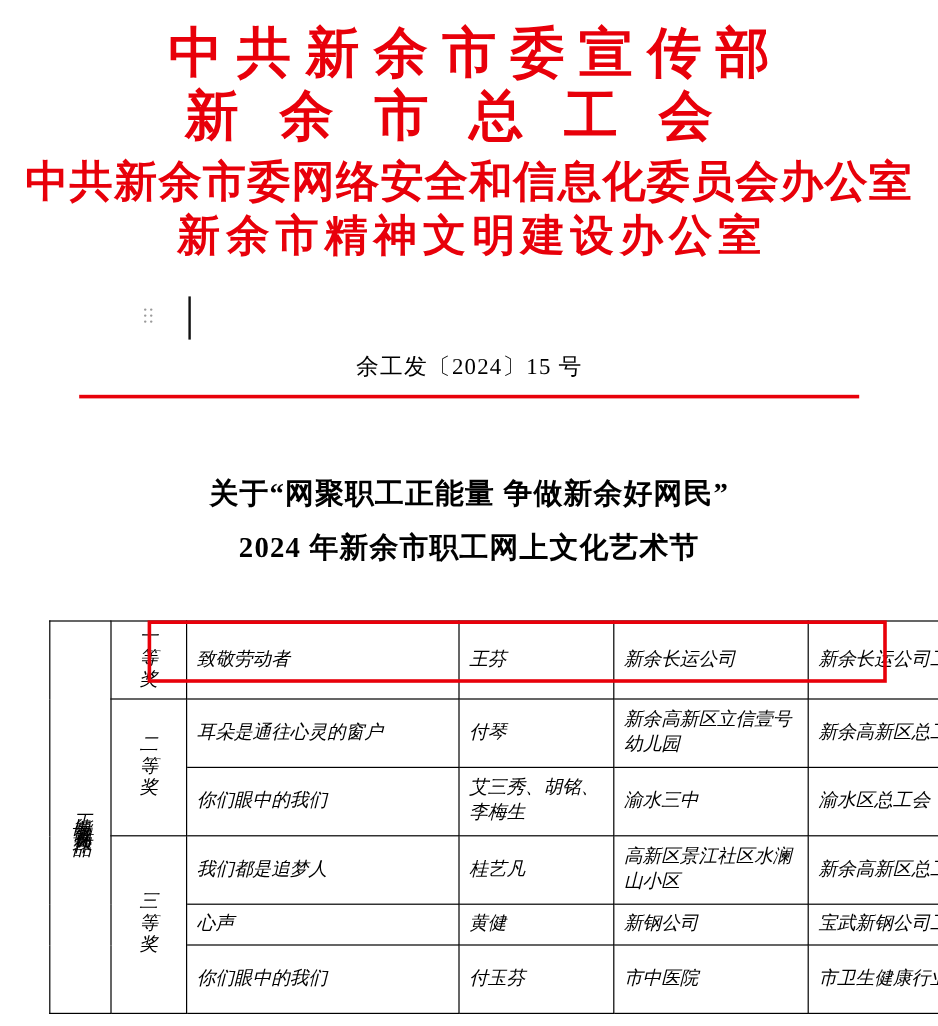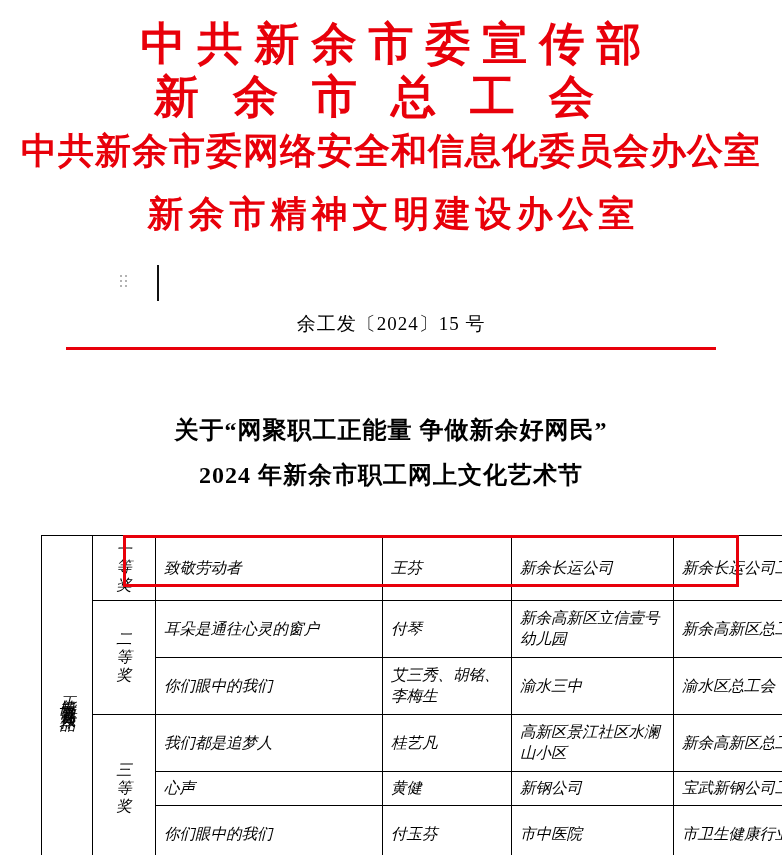--- a/index.html
+++ b/index.html
@@ -46,21 +46,21 @@
   }
   .mh-3 {
     font-size: 36px;
     letter-spacing: 1px;
     margin-top: 6px;
   }
   .mh-4 {
     font-size: 36px;
     letter-spacing: 5px;
     padding-left: 5px;
-    margin-top: 20px;
+    margin-top: 2px;
   }
 
   
   .cursor-row {
     position: relative;
     height: 44px;
     margin-top: 30px;
   }
   .drag-handle {
     position: absolute;

